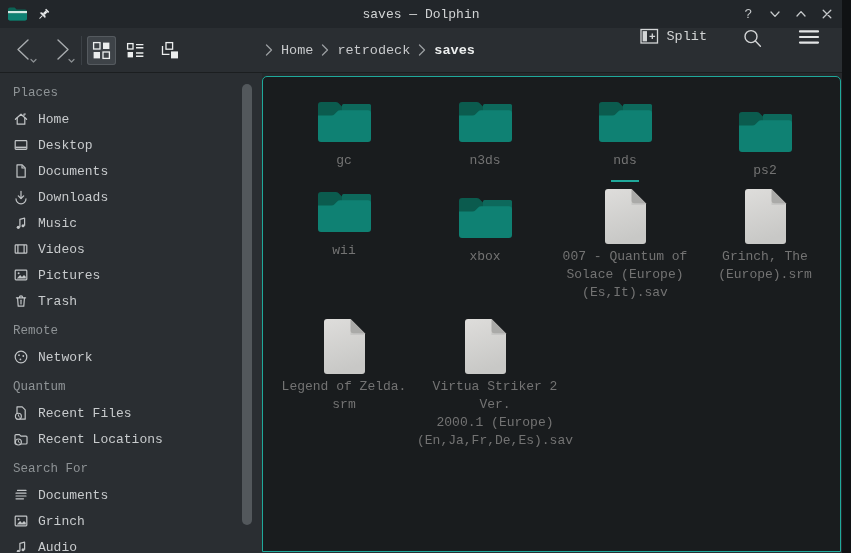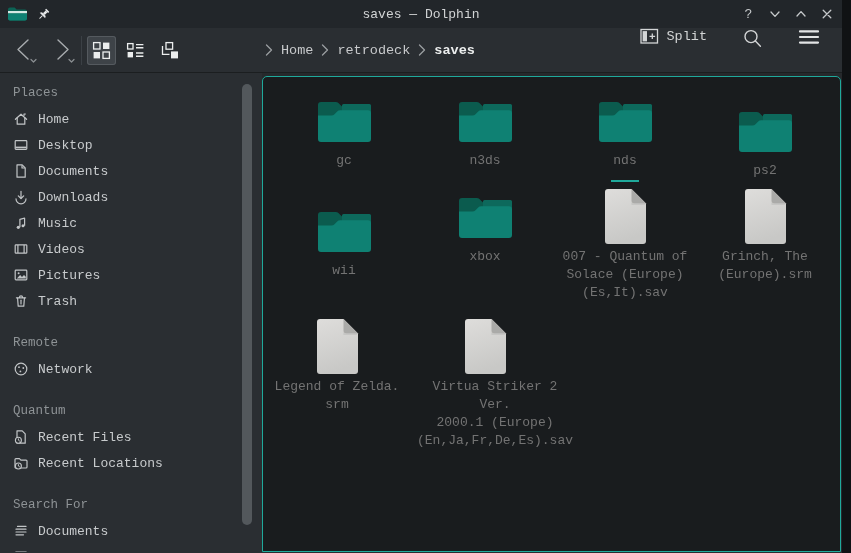--- a/index.html
+++ b/index.html
@@ -28,21 +28,21 @@
   .bc-item{padding:0 5px;}
   .bc-item.cur{font-weight:bold;color:#eceeee;}
   .bc-sep{display:flex;align-items:center;padding:0 3px;}
   .tool-right{position:absolute;right:0;top:0;height:44px;display:flex;align-items:flex-start;gap:35px;padding-right:22px;}
   .splitbtn{display:flex;align-items:center;gap:7px;color:#d3d5d6;font-size:13.5px;}
 
   
   .content{display:flex;height:479px;background:#26292c;}
   .sidebar{width:262px;background:#2a2e32;position:relative;padding-top:7px;overflow:hidden;flex:none;}
   .sb-header{height:26px;line-height:26px;padding-left:13px;color:#8e9396;font-size:12.5px;}
-  .sb-header.gap{margin-top:16px;}
+  .sb-header.gap{margin-top:4px;}
   .sb-item{height:26px;display:flex;align-items:center;padding-left:13px;gap:9px;color:#c8cbcd;font-size:13px;cursor:default;}
   .sb-ico{width:16px;height:16px;flex:none;}
   .sb-scroll{position:absolute;right:10px;top:11px;width:10px;height:441px;border-radius:5px;background:#53585c;}
 
   .main{flex:1;margin:3px 1px 0 0;background:#191c1e;border:1px solid #1fa99b;
     border-radius:5px 5px 0 0;position:relative;overflow:hidden;}
   .fitem{position:absolute;width:140px;text-align:center;}
   .icon-box{height:58px;display:flex;align-items:center;justify-content:center;}
   .fname{margin-top:3px;font-size:13px;line-height:18px;color:#737373;}
   .fname span{display:inline-block;white-space:pre-line;padding:0 2px;}
@@ -370,21 +370,21 @@
       </div>
       <div class="fitem" style="left:432px;top:24px">
         <div class="icon-box">
             <svg width="57" height="46">
               <use href="#s-folder"></use>
             </svg>
           </div>
         <div class="fname"><span>ps2</span></div>
       </div>
 
-      <div class="fitem" style="left:11px;top:124px">
+      <div class="fitem" style="left:11px;top:104px">
         <div class="icon-box">
             <svg width="57" height="46">
               <use href="#s-folder"></use>
             </svg>
           </div>
         <div class="fname"><span>wii</span></div>
       </div>
       <div class="fitem" style="left:152px;top:110px">
         <div class="icon-box">
             <svg width="57" height="46">
@@ -406,21 +406,21 @@
       <div class="fitem" style="left:432px;top:110px">
         <div class="icon-box">
             <svg width="46" height="57">
               <use href="#s-file"></use>
             </svg>
           </div>
         <div class="fname"><span>Grinch, The
 (Europe).srm</span></div>
       </div>
 
-      <div class="fitem" style="left:4px;top:240px">
+      <div class="fitem" style="left:11px;top:240px">
         <div class="icon-box">
             <svg width="46" height="57">
               <use href="#s-file"></use>
             </svg>
           </div>
         <div class="fname"><span>Legend of Zelda.
 srm</span></div>
       </div>
       <div class="fitem" style="left:152px;top:240px">
         <div class="icon-box">

